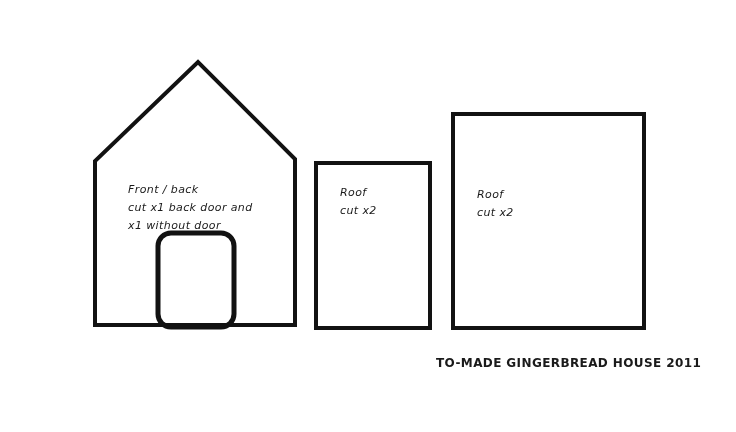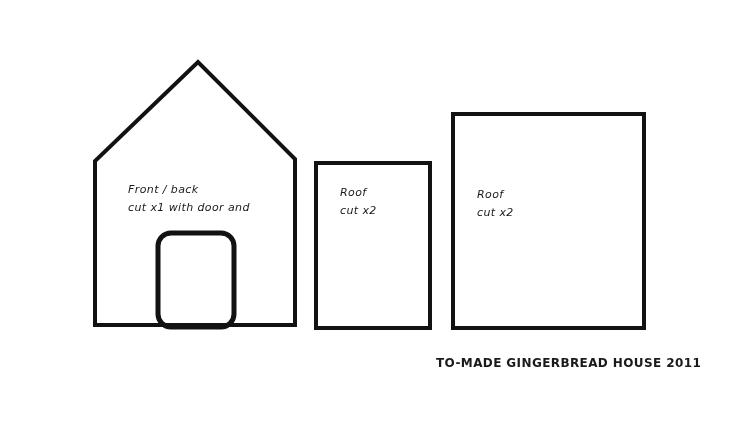--- a/index.html
+++ b/index.html
@@ -50,21 +50,22 @@
 
     <rect x="158" y="233" width="76" height="94" rx="13" ry="13" fill="none" stroke="#121212" stroke-width="5"></rect>
 
     <rect x="316" y="163" width="114" height="165" fill="none" stroke="#121212" stroke-width="4"></rect>
 
     <rect x="453" y="114" width="191" height="214" fill="none" stroke="#121212" stroke-width="4"></rect>
   </svg>
 
   <div class="panel-label" style="left:128px; top:181px;">
     <div>Front / back</div>
-    <div>cut x1 with door and</div>
+    <div>cut x1 back door and</div>
+    <div>x1 without door</div>
   </div>
 
   <div class="panel-label" style="left:340px; top:184px;">
     <div>Roof</div>
     <div>cut x2</div>
   </div>
 
   <div class="panel-label" style="left:477px; top:186px;">
     <div>Roof</div>
     <div>cut x2</div>

